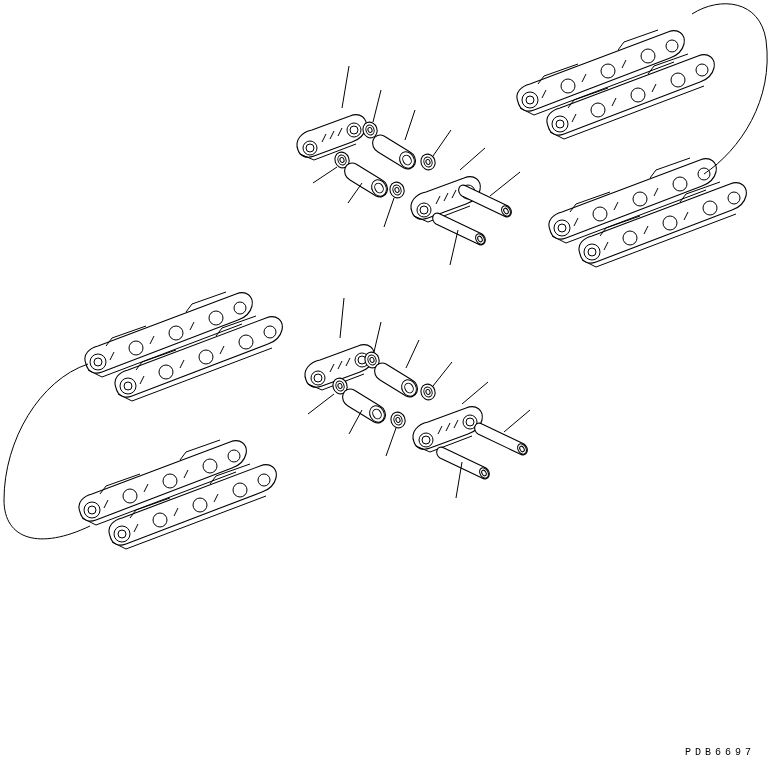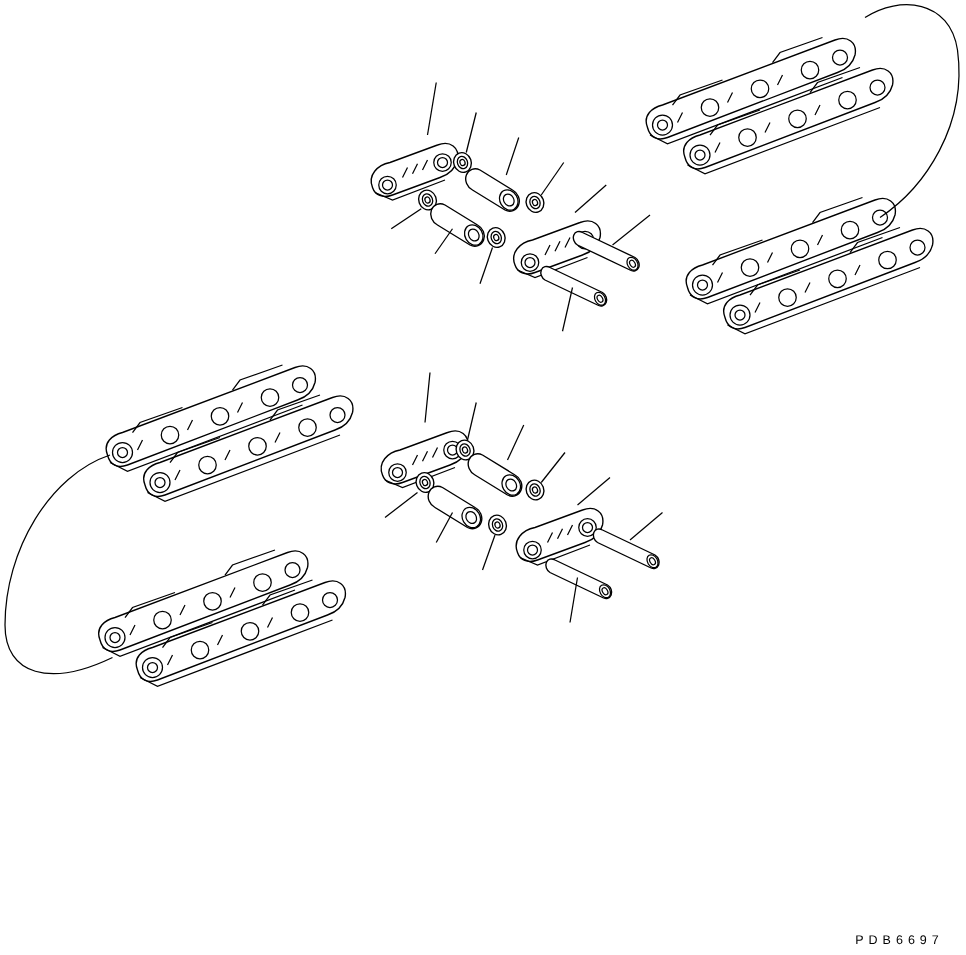--- a/index.html
+++ b/index.html
@@ -1,20 +1,20 @@
 <!DOCTYPE html>
 <html><head>
 <meta charset="utf-8">
 <style>
   html, body { margin: 0; padding: 0; background: #ffffff; }
   body { width: 773px; height: 764px; position: relative; overflow: hidden; font-family: "DejaVu Sans Mono", monospace; }
   #canvas { position: absolute; left: 0; top: 0; width: 773px; height: 764px; }
   .ln { stroke: #000; stroke-width: 1; fill: none; }
   .sh { stroke: #000; stroke-width: 1.1; fill: #fff; }
-  .code { position: absolute; right: 18px; top: 747px; font-size: 10px; letter-spacing: 4px; color: #000; font-family: Liberation Sans, sans-serif; text-align: right; }
+  .code { position: absolute; right: 18px; top: 747px; font-size: 10px; letter-spacing: 4px; color: #000; font-family: Liberation Mono, monospace; text-align: right; }
 </style>
 </head>
 <body>
 
 <svg id="canvas" viewBox="0 0 773 764" xmlns="http://www.w3.org/2000/svg">
   <defs>
 
     <g id="link">
       <path class="sh" d="M0,28 C-4,18 4,10 14,8 L52,-6 C62,-10 70,-4 68,6 C66,14 60,18 54,20 L16,34 C8,37 2,34 0,28 Z"></path>
       <circle class="ln" cx="12" cy="26" r="7"></circle>

